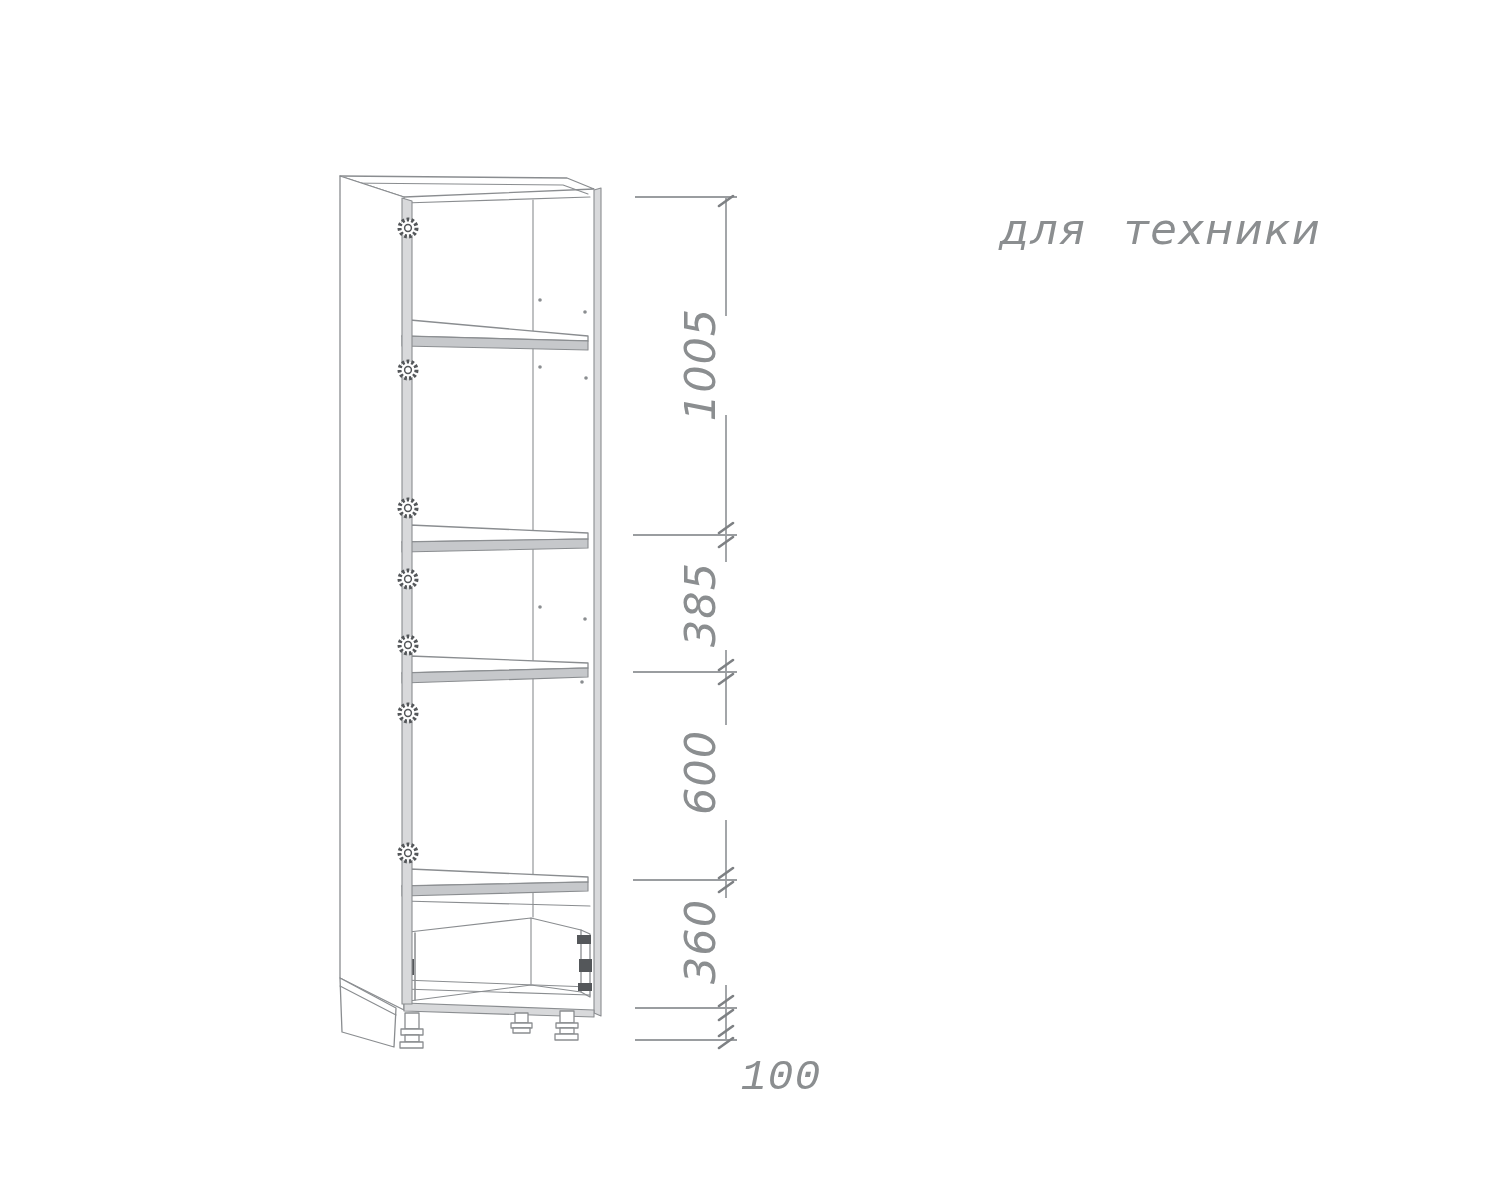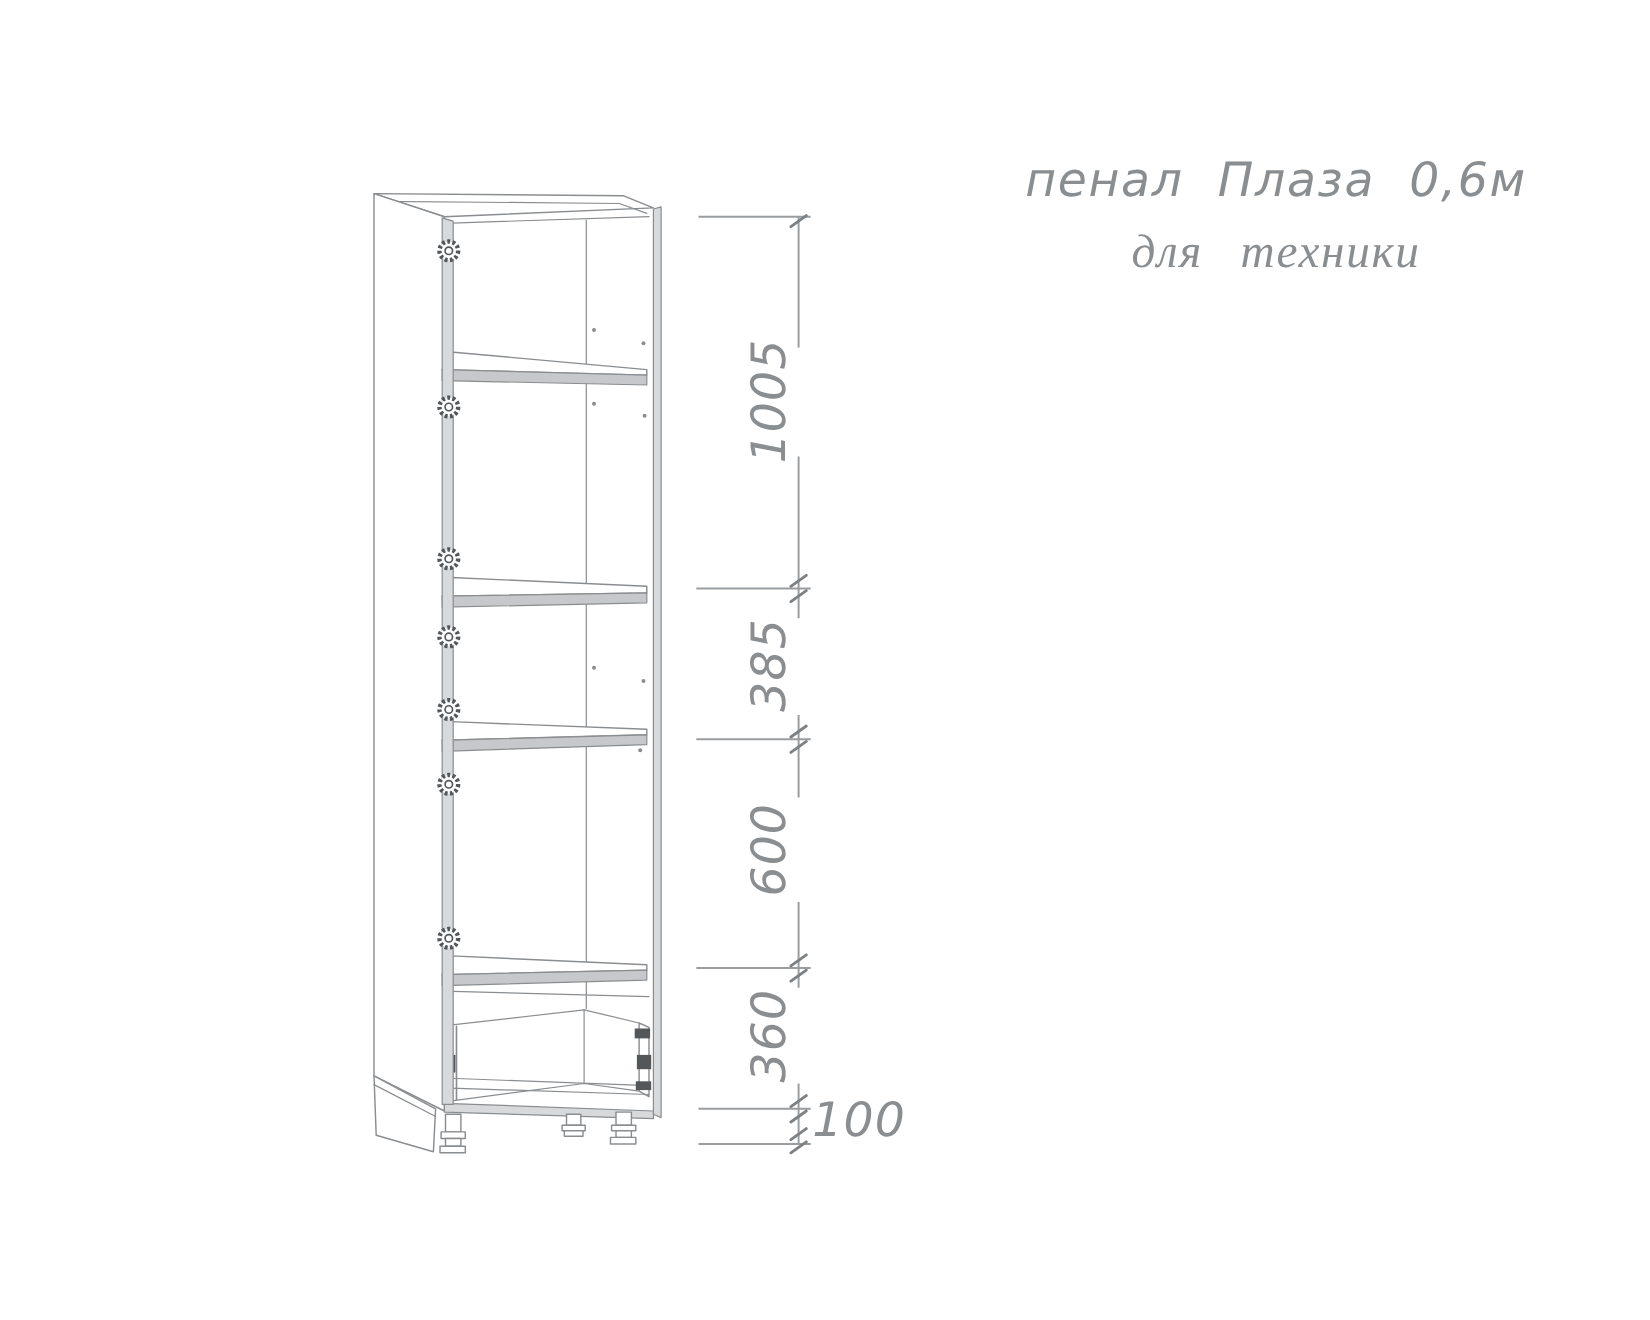--- a/index.html
+++ b/index.html
@@ -177,22 +177,21 @@
                M726,985 L726,1040"></path>
       <path class="tick" d="M719,206 L733,196
                M719,533 L733,523  M719,547 L733,537
                M719,670 L733,660  M719,684 L733,674
                M719,878 L733,868  M719,892 L733,882
                M719,1006 L733,996 M719,1020 L733,1010
                M719,1036 L733,1026 M719,1048 L733,1038"></path>
     </g>
   </svg>
 
-  <div class="txt title" style="left:930px; top:143px; width:460px;">пенал Плаза 0,6м</div>
-  <div class="txt title" style="left:930px; top:208px; width:460px; word-spacing:22px;font-family:Liberation Serif, serif;">для техники</div>
+  <div class="txt title" style="left:930px; top:208px; width:460px; word-spacing:22px;">для техники</div>
 
   <div class="txt dim-label rot" style="left:640px; top:343px;">1005</div>
   <div class="txt dim-label rot" style="left:640px; top:583px;">385</div>
   <div class="txt dim-label rot" style="left:640px; top:751px;">600</div>
   <div class="txt dim-label rot" style="left:640px; top:920px;">360</div>
-  <div class="txt dim-label" style="left:721px; top:998px;">100</div>
+  <div class="txt dim-label" style="left:721px; top:1056px;font-family:Liberation Mono, monospace;">100</div>
 
 </div>
 
 </body></html>

